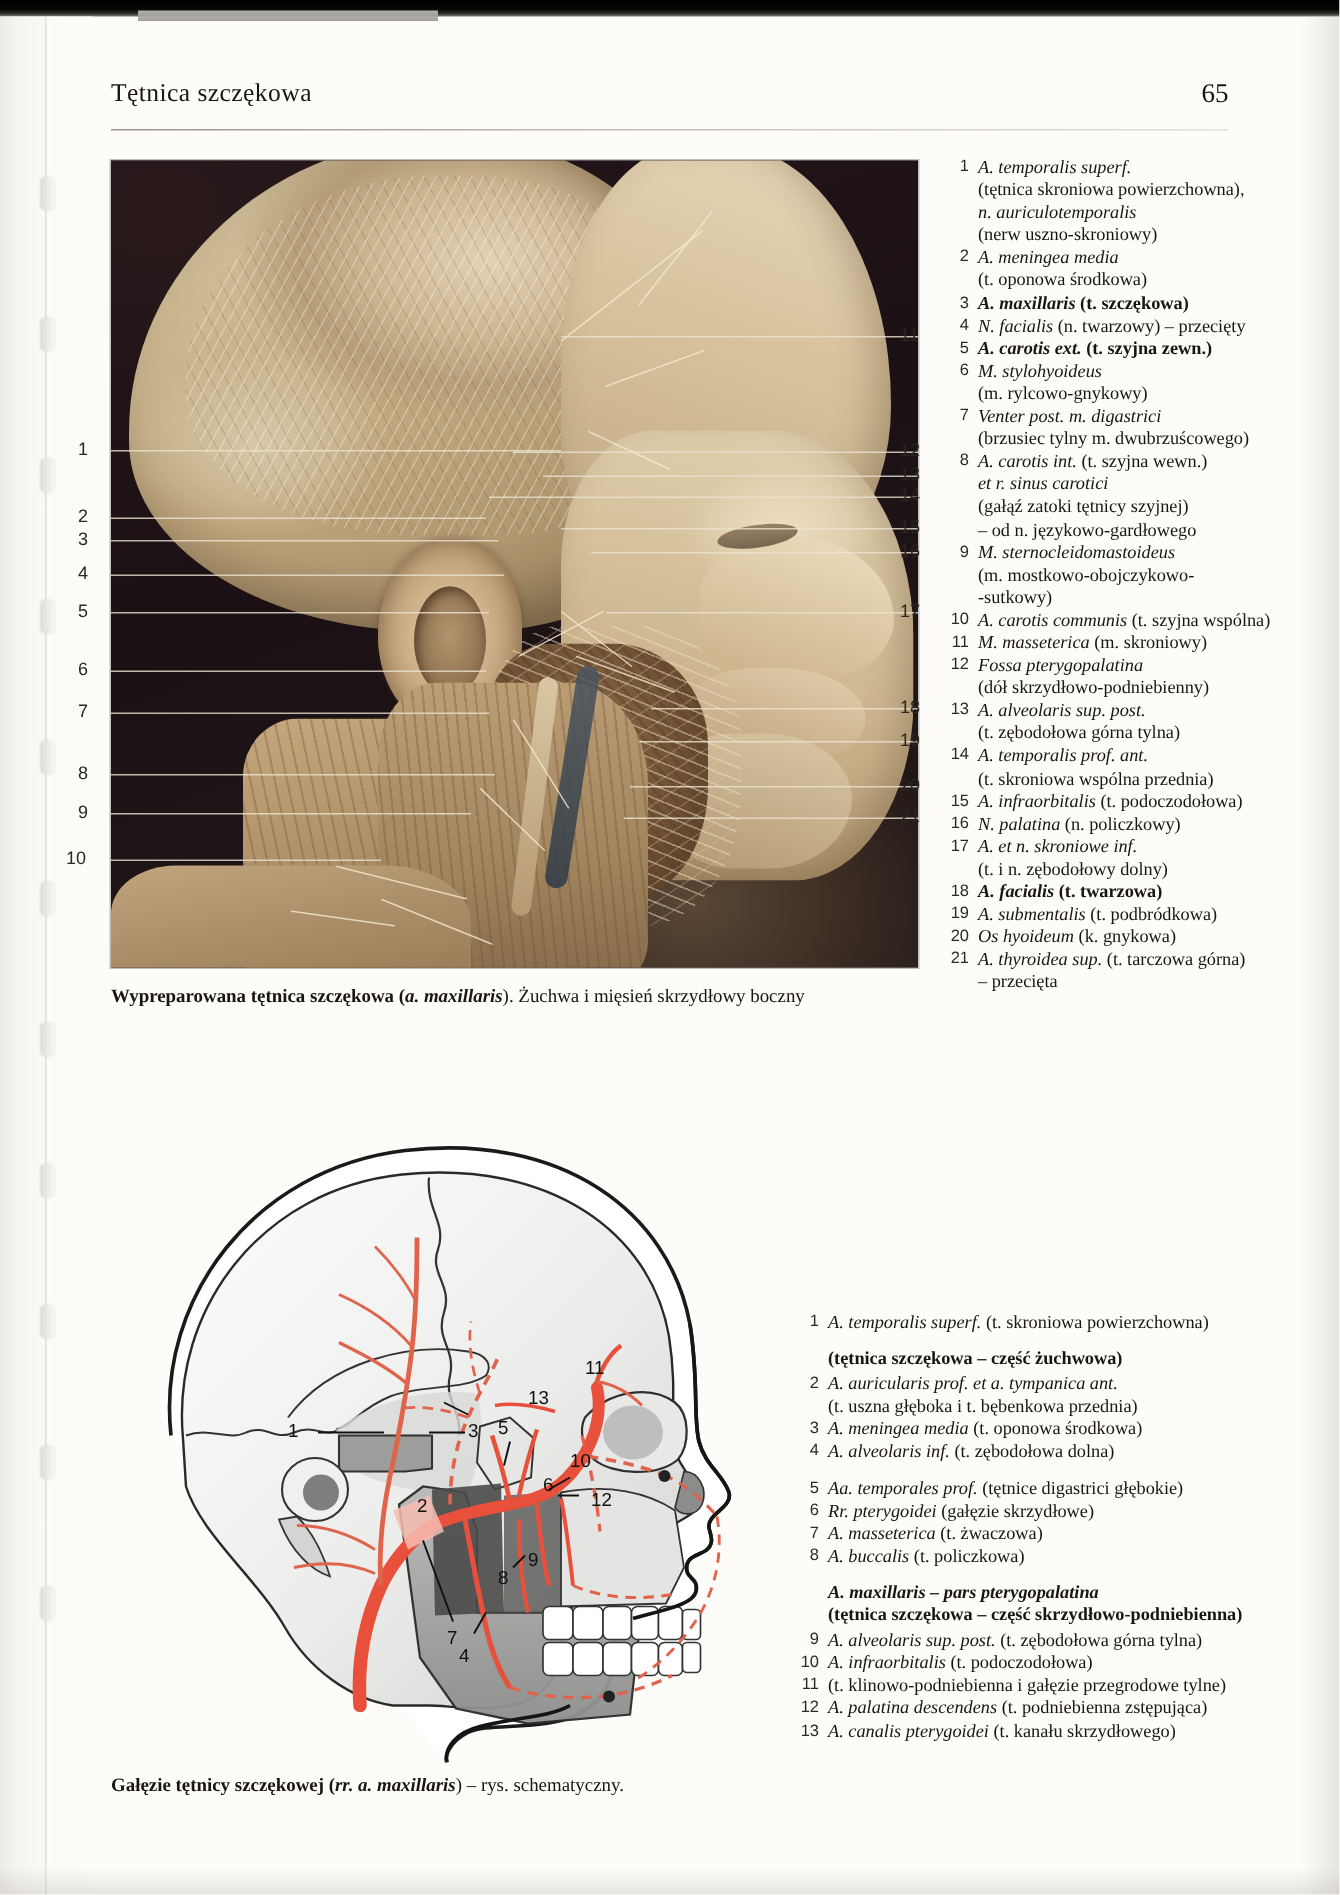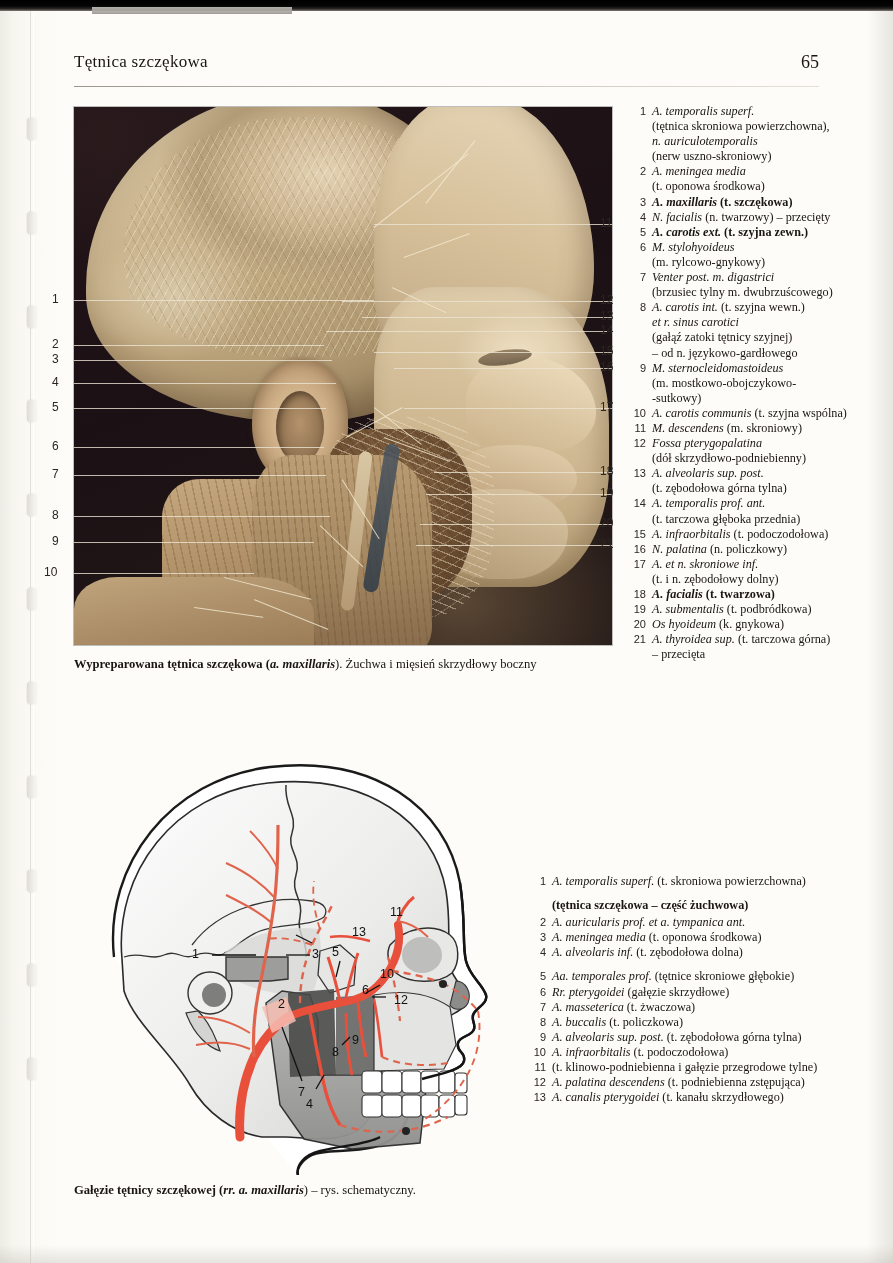--- a/index.html
+++ b/index.html
@@ -286,36 +286,36 @@
       <div><span class="it">M. sternocleidomastoideus</span></div>
       <div><span>(m. mostkowo-obojczykowo-</span></div>
       <div><span>-sutkowy)</span></div>
     </div>
     <div class="litem">
       <span class="num">10</span>
       <div><span class="it">A. carotis communis</span><span> (t. szyjna wspólna)</span></div>
     </div>
     <div class="litem">
       <span class="num">11</span>
-      <div><span class="it">M. descendens</span><span> (m. skroniowy)</span></div>
+      <div><span class="it">M. masseterica</span><span> (m. skroniowy)</span></div>
     </div>
     <div class="litem">
       <span class="num">12</span>
       <div><span class="it">Fossa pterygopalatina</span></div>
       <div><span>(dół skrzydłowo-podniebienny)</span></div>
     </div>
     <div class="litem">
       <span class="num">13</span>
       <div><span class="it">A. alveolaris sup. post.</span></div>
       <div><span>(t. zębodołowa górna tylna)</span></div>
     </div>
     <div class="litem">
       <span class="num">14</span>
       <div><span class="it">A. temporalis prof. ant.</span></div>
-      <div><span>(t. tarczowa głęboka przednia)</span></div>
+      <div><span>(t. skroniowa wspólna przednia)</span></div>
     </div>
     <div class="litem">
       <span class="num">15</span>
       <div><span class="it">A. infraorbitalis</span><span> (t. podoczodołowa)</span></div>
     </div>
     <div class="litem">
       <span class="num">16</span>
       <div><span class="it">N. palatina</span><span> (n. policzkowy)</span></div>
     </div>
     <div class="litem">
@@ -499,47 +499,52 @@
     <div class="litem">
       <span class="num">1</span>
       <div><span class="it">A. temporalis superf.</span><span> (t. skroniowa powierzchowna)</span></div>
     </div>
     <div class="grp">
       <div><span>(tętnica szczękowa – część żuchwowa)</span></div>
     </div>
     <div class="litem">
       <span class="num">2</span>
       <div><span class="it">A. auricularis prof. et a. tympanica ant.</span></div>
+      <div><span>(t. uszna głęboka i t. bębenkowa przednia)</span></div>
     </div>
     <div class="litem">
       <span class="num">3</span>
       <div><span class="it">A. meningea media</span><span> (t. oponowa środkowa)</span></div>
     </div>
     <div class="litem">
       <span class="num">4</span>
       <div><span class="it">A. alveolaris inf.</span><span> (t. zębodołowa dolna)</span></div>
     </div>
     <div class="grp">
     </div>
     <div class="litem">
       <span class="num">5</span>
-      <div><span class="it">Aa. temporales prof.</span><span> (tętnice skroniowe głębokie)</span></div>
+      <div><span class="it">Aa. temporales prof.</span><span> (tętnice digastrici głębokie)</span></div>
     </div>
     <div class="litem">
       <span class="num">6</span>
       <div><span class="it">Rr. pterygoidei</span><span> (gałęzie skrzydłowe)</span></div>
     </div>
     <div class="litem">
       <span class="num">7</span>
       <div><span class="it">A. masseterica</span><span> (t. żwaczowa)</span></div>
     </div>
     <div class="litem">
       <span class="num">8</span>
       <div><span class="it">A. buccalis</span><span> (t. policzkowa)</span></div>
     </div>
+    <div class="grp">
+      <div><span class="it">A. maxillaris – pars pterygopalatina</span></div>
+      <div><span>(tętnica szczękowa – część skrzydłowo-podniebienna)</span></div>
+    </div>
     <div class="litem">
       <span class="num">9</span>
       <div><span class="it">A. alveolaris sup. post.</span><span> (t. zębodołowa górna tylna)</span></div>
     </div>
     <div class="litem">
       <span class="num">10</span>
       <div><span class="it">A. infraorbitalis</span><span> (t. podoczodołowa)</span></div>
     </div>
     <div class="litem">
       <span class="num">11</span>

